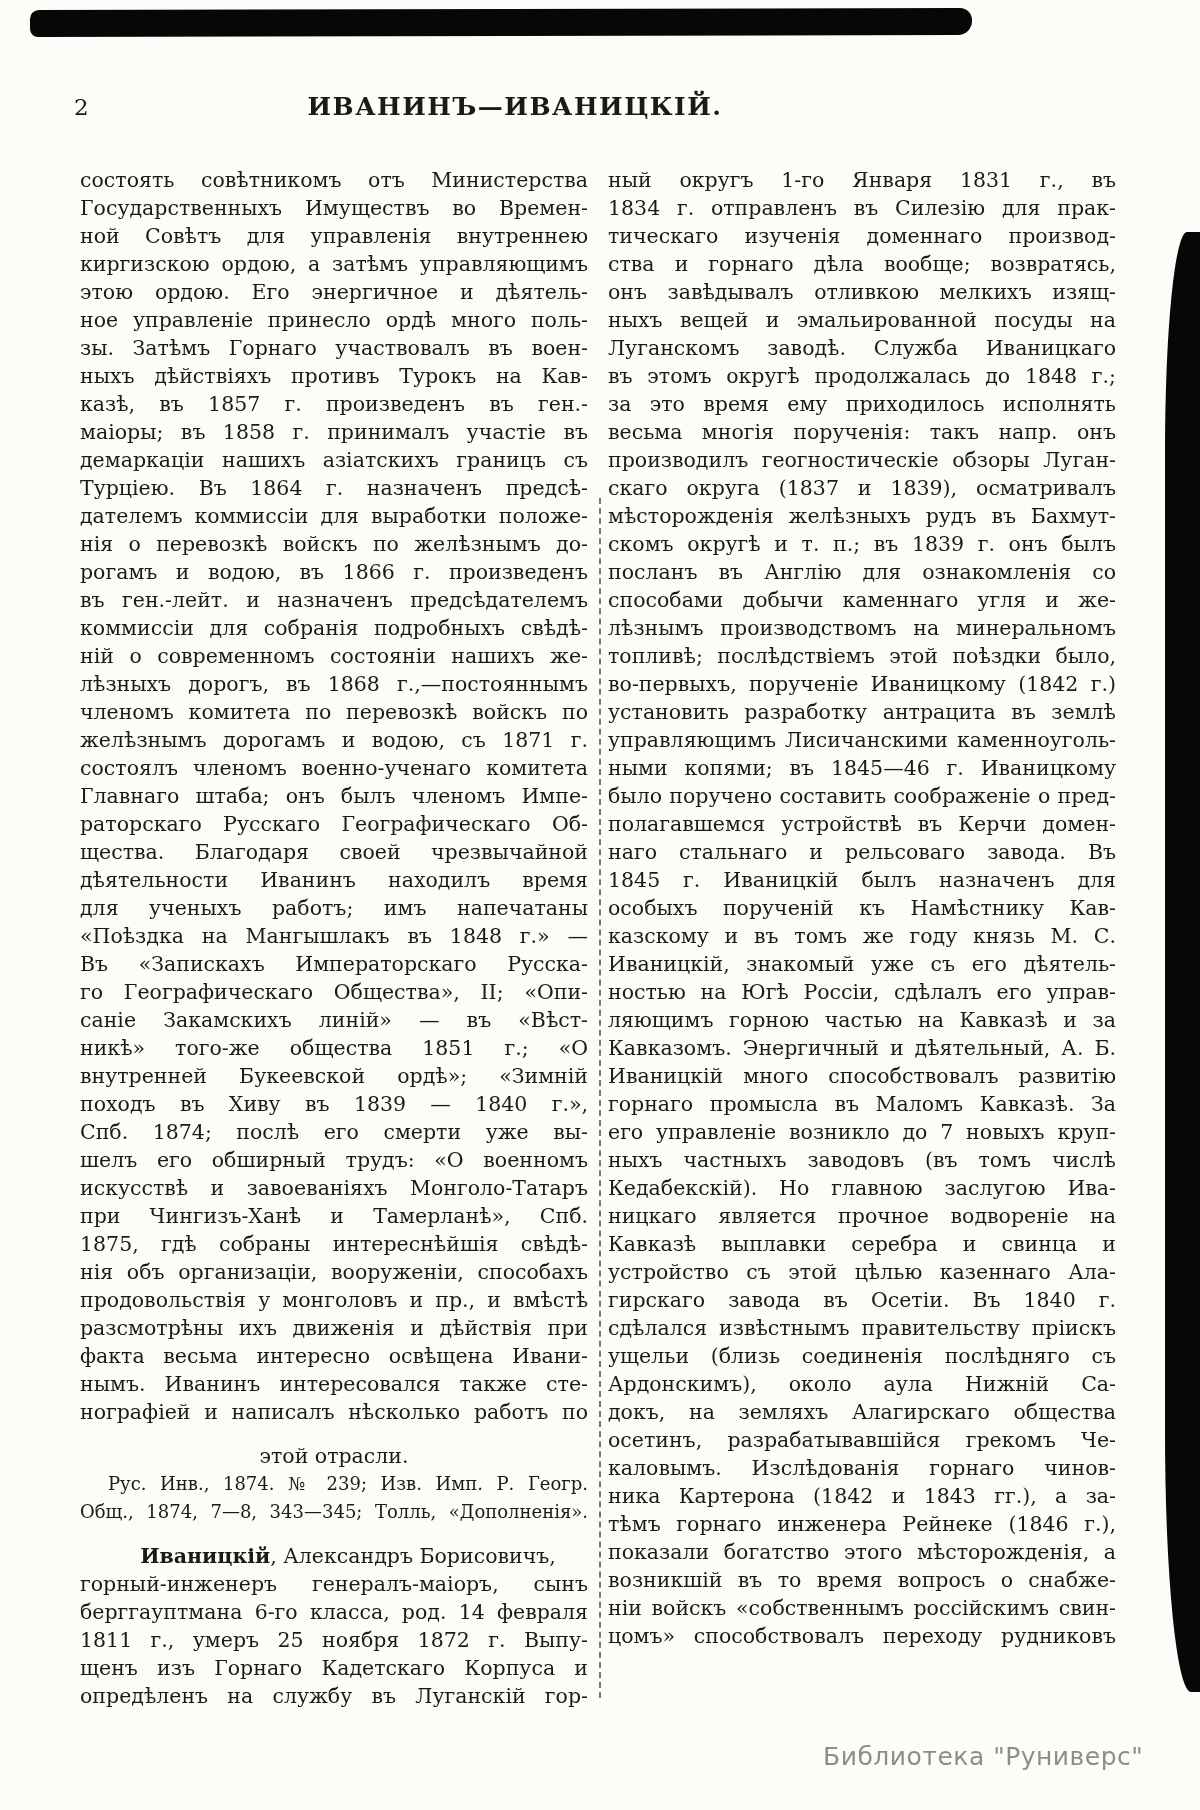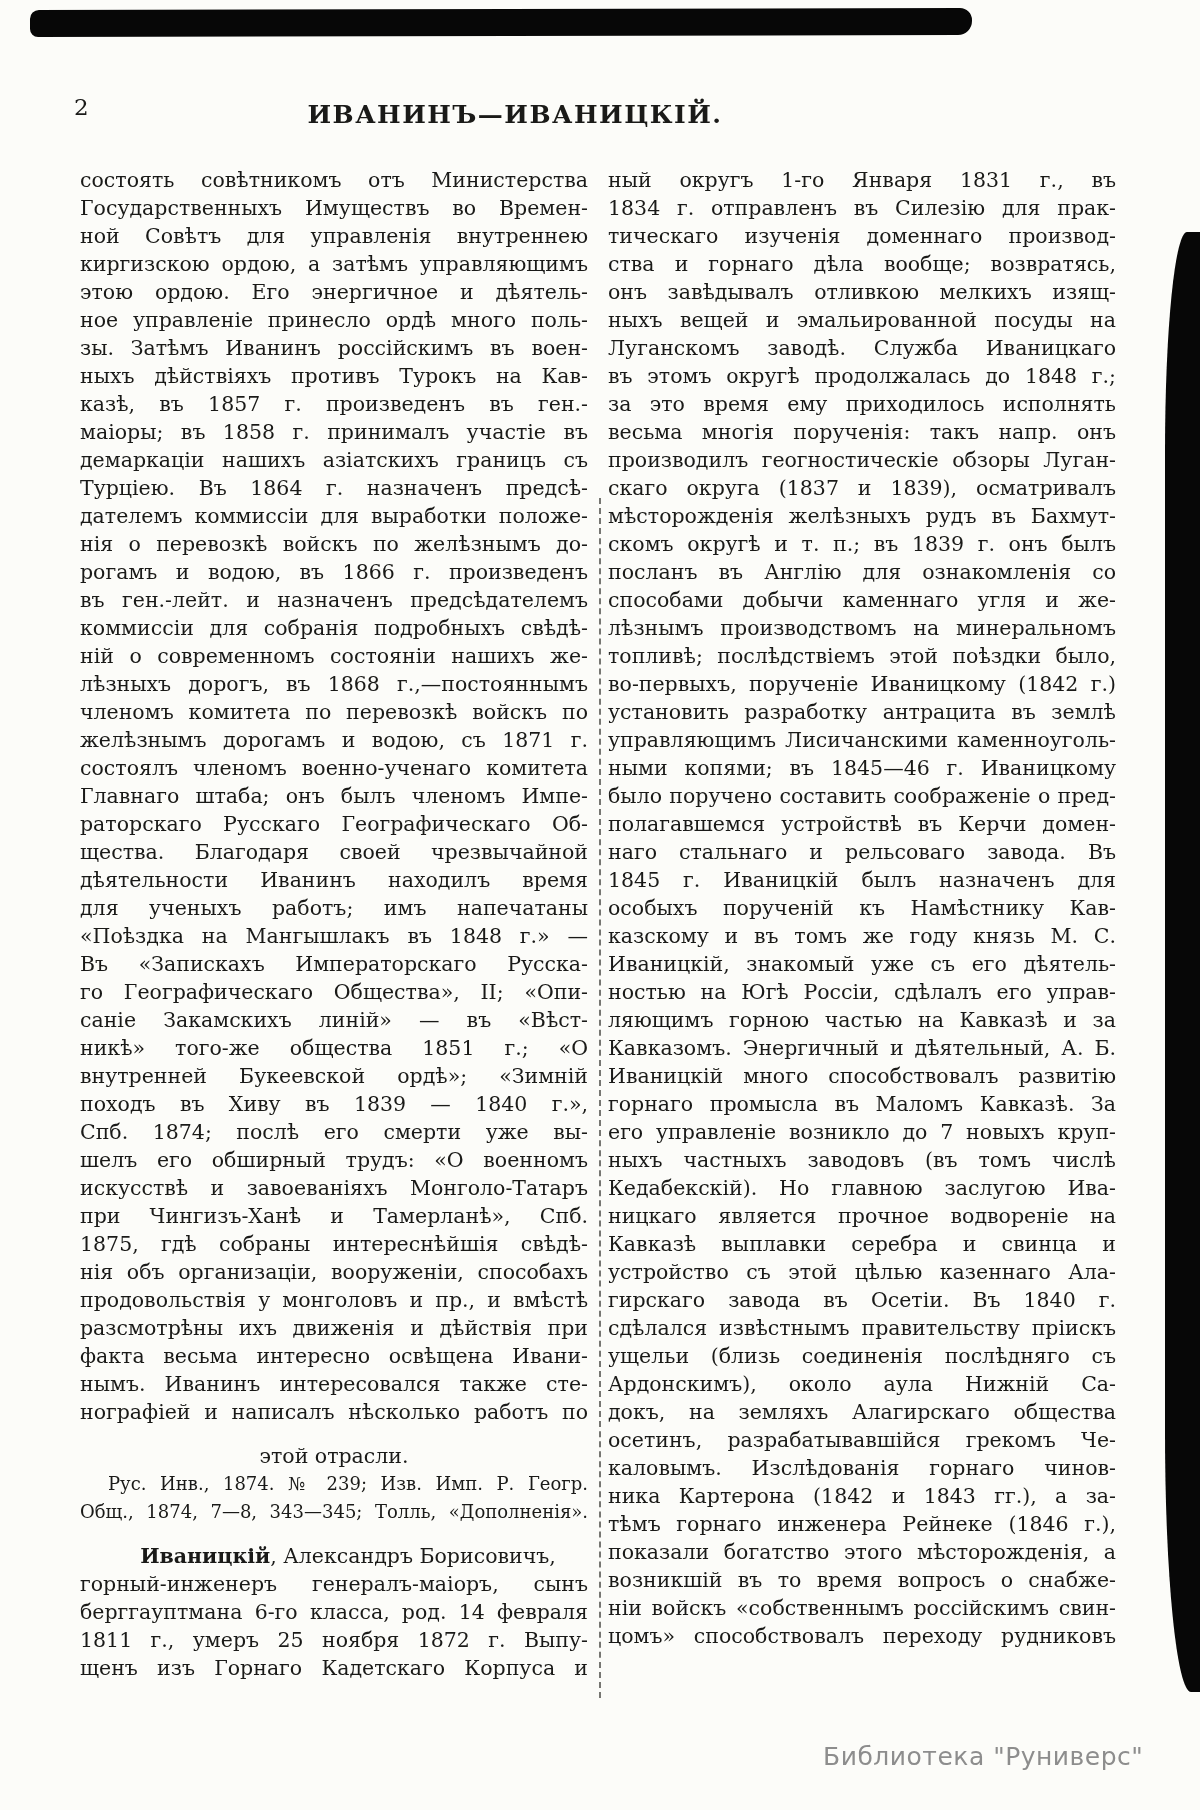--- a/index.html
+++ b/index.html
@@ -18,21 +18,21 @@
     position:absolute;left:1165px;top:232px;width:35px;height:1460px;
     background:#070707;border-radius:22px 0 0 26px / 220px 0 0 260px;
   }
   .col-rule{
     position:absolute;left:599px;top:498px;height:1200px;width:0;
     border-left:2px dashed #4a4a46;opacity:.75;
   }
   
   .page-number{position:absolute;left:74px;top:94px;font-size:23px;}
   .page-title{
-    position:absolute;left:515px;top:100px;transform:translateX(-50%);
+    position:absolute;left:515px;top:92px;transform:translateX(-50%);
     font-size:25px;font-weight:bold;letter-spacing:1.5px;white-space:nowrap;
   }
   
   .col{position:absolute;top:166px;width:508px;}
   .col-left{left:80px;}
   .col-right{left:608px;}
   .line{
     height:28px;line-height:28px;font-size:20.5px;
     text-align:justify;overflow:hidden;
   }
@@ -60,21 +60,21 @@
   <div class="page-number">2</div>
   <div class="page-title">ИВАНИНЪ—ИВАНИЦКІЙ.</div>
 
   <div class="col col-left" id="col-left">
       <div class="line">состоять совѣтникомъ отъ Министерства</div>
       <div class="line">Государственныхъ Имуществъ во Времен-</div>
       <div class="line">ной Совѣтъ для управленія внутреннею</div>
       <div class="line">киргизскою ордою, а затѣмъ управляющимъ</div>
       <div class="line">этою ордою. Его энергичное и дѣятель-</div>
       <div class="line">ное управленіе принесло ордѣ много поль-</div>
-      <div class="line">зы. Затѣмъ Иванинъ россійскимъ въ воен-</div>
+      <div class="line">зы. Затѣмъ Горнаго участвовалъ въ воен-</div>
       <div class="line">ныхъ дѣйствіяхъ противъ Турокъ на Кав-</div>
       <div class="line">казѣ, въ 1857 г. произведенъ въ ген.-</div>
       <div class="line">маіоры; въ 1858 г. принималъ участіе въ</div>
       <div class="line">демаркаціи нашихъ азіатскихъ границъ съ</div>
       <div class="line">Турціею. Въ 1864 г. назначенъ предсѣ-</div>
       <div class="line">дателемъ коммиссіи для выработки положе-</div>
       <div class="line">нія о перевозкѣ войскъ по желѣзнымъ до-</div>
       <div class="line">рогамъ и водою, въ 1866 г. произведенъ</div>
       <div class="line">въ ген.-лейт. и назначенъ предсѣдателемъ</div>
       <div class="line">коммиссіи для собранія подробныхъ свѣдѣ-</div>
@@ -107,20 +107,21 @@
       <div class="line">нымъ. Иванинъ интересовался также сте-</div>
       <div class="line">нографіей и написалъ нѣсколько работъ по</div>
       <div class="line noj">этой отрасли.</div>
       <div class="line cite indent">Рус. Инв., 1874. № 239; Изв. Имп. Р. Геогр.</div>
       <div class="line cite">Общ., 1874, 7—8, 343—345; Толль, «Дополненія».</div>
       <div class="line indent noj"><span class="entry-name">Иваницкій</span><span>, </span><span class="entry-patronymic">Александръ Борисовичъ,</span></div>
       <div class="line">горный-инженеръ генералъ-маіоръ, сынъ</div>
       <div class="line">берггауптмана 6-го класса, род. 14 февраля</div>
       <div class="line">1811 г., умеръ 25 ноября 1872 г. Выпу-</div>
       <div class="line">щенъ изъ Горнаго Кадетскаго Корпуса и</div>
+      <div class="line">опредѣленъ на службу въ Луганскій гор-</div>
     </div>
   <div class="col col-right" id="col-right">
       <div class="line">ный округъ 1-го Января 1831 г., въ</div>
       <div class="line">1834 г. отправленъ въ Силезію для прак-</div>
       <div class="line">тическаго изученія доменнаго производ-</div>
       <div class="line">ства и горнаго дѣла вообще; возвратясь,</div>
       <div class="line">онъ завѣдывалъ отливкою мелкихъ изящ-</div>
       <div class="line">ныхъ вещей и эмальированной посуды на</div>
       <div class="line">Луганскомъ заводѣ. Служба Иваницкаго</div>
       <div class="line">въ этомъ округѣ продолжалась до 1848 г.;</div>

